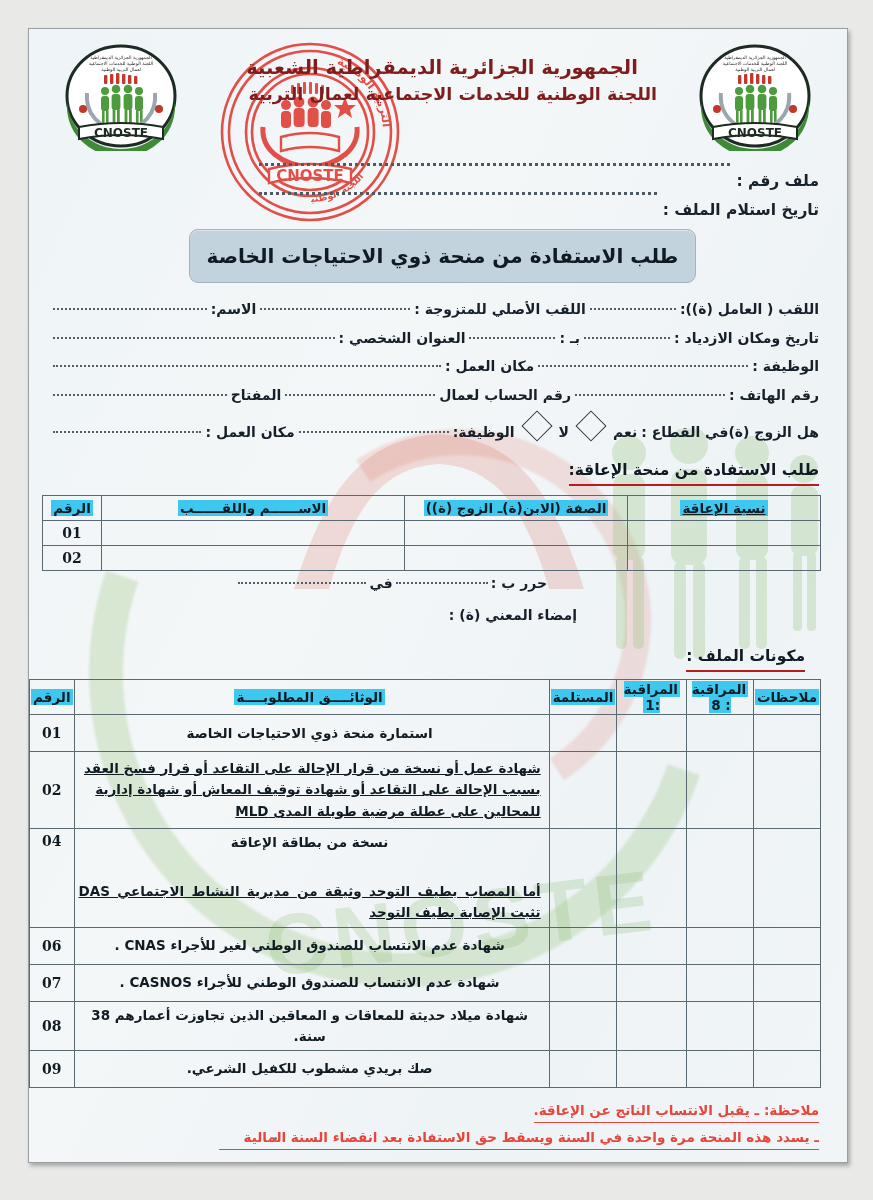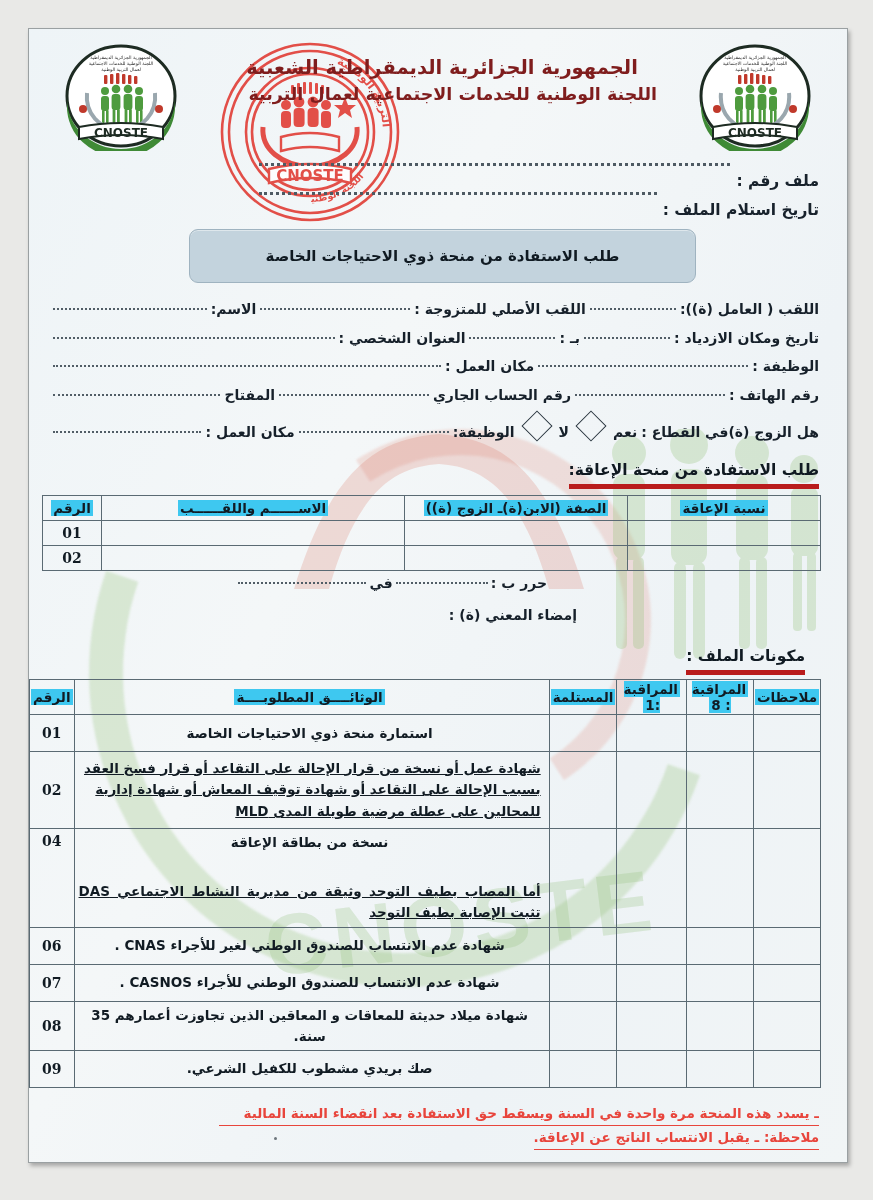--- a/index.html
+++ b/index.html
@@ -98,21 +98,21 @@
   }
 
   
   .titlebox{
     position:absolute;left:160px;top:200px;width:505px;height:52px;
     background:#c3d3dd;border:1px solid #9fb3c0;border-radius:9px;
     display:flex;align-items:center;justify-content:center;
     box-shadow:inset 0 1px 0 rgba(255,255,255,.45);
   }
   .titlebox span{
-    font-size:15px;font-weight:700;color:#101a22;letter-spacing:-.3px;
+    font-size:20px;font-weight:700;color:#101a22;letter-spacing:-.3px;
   }
 
   
   .fields{
     position:absolute;right:28px;top:272px;left:24px;
     font-size:14px;font-weight:700;color:#16202a;
   }
   .frow{display:flex;align-items:baseline;gap:4px;margin-bottom:12.5px;white-space:nowrap;}
   .frow .lbl{flex:0 0 auto;}
   .frow .dot{flex:1 1 auto;border-bottom:2.5px dotted #515d66;transform:translateY(-4px);min-width:22px;}
@@ -120,21 +120,21 @@
   .frow .dot.md{flex:0 0 150px;}
   .frow .dot.lg{flex:0 0 210px;}
   .diamond{
     display:inline-block;width:20px;height:20px;border:1.6px solid #2b3740;
     transform:rotate(45deg);margin:0 7px;vertical-align:-4px;
   }
 
   
   .sect{
     position:absolute;font-size:15.5px;font-weight:700;color:#101a22;
-    border-bottom:5px solid #b91c1c;padding-bottom:5px;
+    border-bottom:2px solid #b91c1c;padding-bottom:5px;
   }
   #sect-handicap{right:28px;top:432px;}
   #sect-components{right:42px;top:618px;}
 
   
   table{border-collapse:collapse;position:absolute;}
   table td,table th{
     border:1px solid #5a6a73;
     font-size:13.5px;color:#111b23;font-weight:700;
     background:transparent;
@@ -142,21 +142,21 @@
   .hl{ background:#3ec8f0; padding:0 2px;}
   .hcell{text-align:center;height:24px;}
   .numcell{text-align:center;font-size:14px;font-weight:600;font-family:"DejaVu Serif",serif;}
 
   
   #t1{right:26px;top:466px;width:auto;}
   #t1 td{height:22px;}
   #t1 .c-num{width:56px;}
   #t1 .c-name{width:300px;}
   #t1 .c-rel{width:220px;}
-  #t1 .c-pct{width:190px;}
+  #t1 .c-pct{width:190px;text-decoration:underline;}
 
   
   #t2{right:26px;top:650px;}
   #t2 .c-num{width:38px;text-align:center;}
   #t2 .c-doc{width:474px;text-align:right;padding:3px 8px 3px 4px;line-height:1.55;}
   #t2 .c-sm{width:60px;}
   #t2 .c-sm2{width:67px;}
   #t2 .c-sm3{width:64px;}
   #t2 .c-note{width:63px;}
   #t2 td{vertical-align:middle;}
@@ -387,21 +387,21 @@
       <div class="frow">
         <span class="lbl">الوظيفة :</span>
         <span class="dot lg"></span>
         <span class="lbl">مكان العمل :</span>
         <span class="dot"></span>
       </div>
 
       <div class="frow">
         <span class="lbl">رقم الهاتف :</span>
         <span class="dot md"></span>
-        <span class="lbl">رقم الحساب الجاري</span>
+        <span class="lbl">رقم الحساب لعمال</span>
         <span class="dot md"></span>
         <span class="lbl">المفتاح</span>
         <span class="dot"></span>
       </div>
 
       <div class="frow">
         <span class="lbl">هل الزوج (ة)في القطاع :</span>
         <span class="lbl">نعم</span>
         <span class="diamond"></span>
         <span class="lbl">لا</span>
@@ -530,36 +530,36 @@
           <td class="c-sm"></td>
           <td class="c-doc ctr" style="height:30px">شهادة عدم الانتساب للصندوق الوطني للأجراء CASNOS .</td>
           <td class="c-num numcell">07</td>
         </tr>
 
         <tr>
           <td class="c-note"></td>
           <td class="c-sm3"></td>
           <td class="c-sm2"></td>
           <td class="c-sm"></td>
-          <td class="c-doc ctr" style="height:30px">شهادة ميلاد حديثة للمعاقات و المعاقين الذين تجاوزت أعمارهم 35 سنة.</td>
+          <td class="c-doc ctr" style="height:30px">شهادة ميلاد حديثة للمعاقات و المعاقين الذين تجاوزت أعمارهم 38 سنة.</td>
           <td class="c-num numcell">08</td>
         </tr>
 
         <tr>
           <td class="c-note"></td>
           <td class="c-sm3"></td>
           <td class="c-sm2"></td>
           <td class="c-sm"></td>
           <td class="c-doc ctr" style="height:30px">صك بريدي مشطوب للكفيل الشرعي.</td>
           <td class="c-num numcell">09</td>
         </tr>
       </tbody>
     </table>
 
     <div class="notes">
+      <span class="ln">ملاحظة: ـ  يقبل الانتساب الناتج عن الإعاقة.</span>
       <span class="ln r2">ـ  يسدد هذه المنحة مرة واحدة في السنة  ويسقط حق الاستفادة بعد انقضاء السنة المالية</span>
-      <span class="ln">ملاحظة: ـ  يقبل الانتساب الناتج عن الإعاقة.</span>
     </div>
 
     <div class="dot-artifact"></div>
 
   </div>
 </div>
 
 </body></html>

